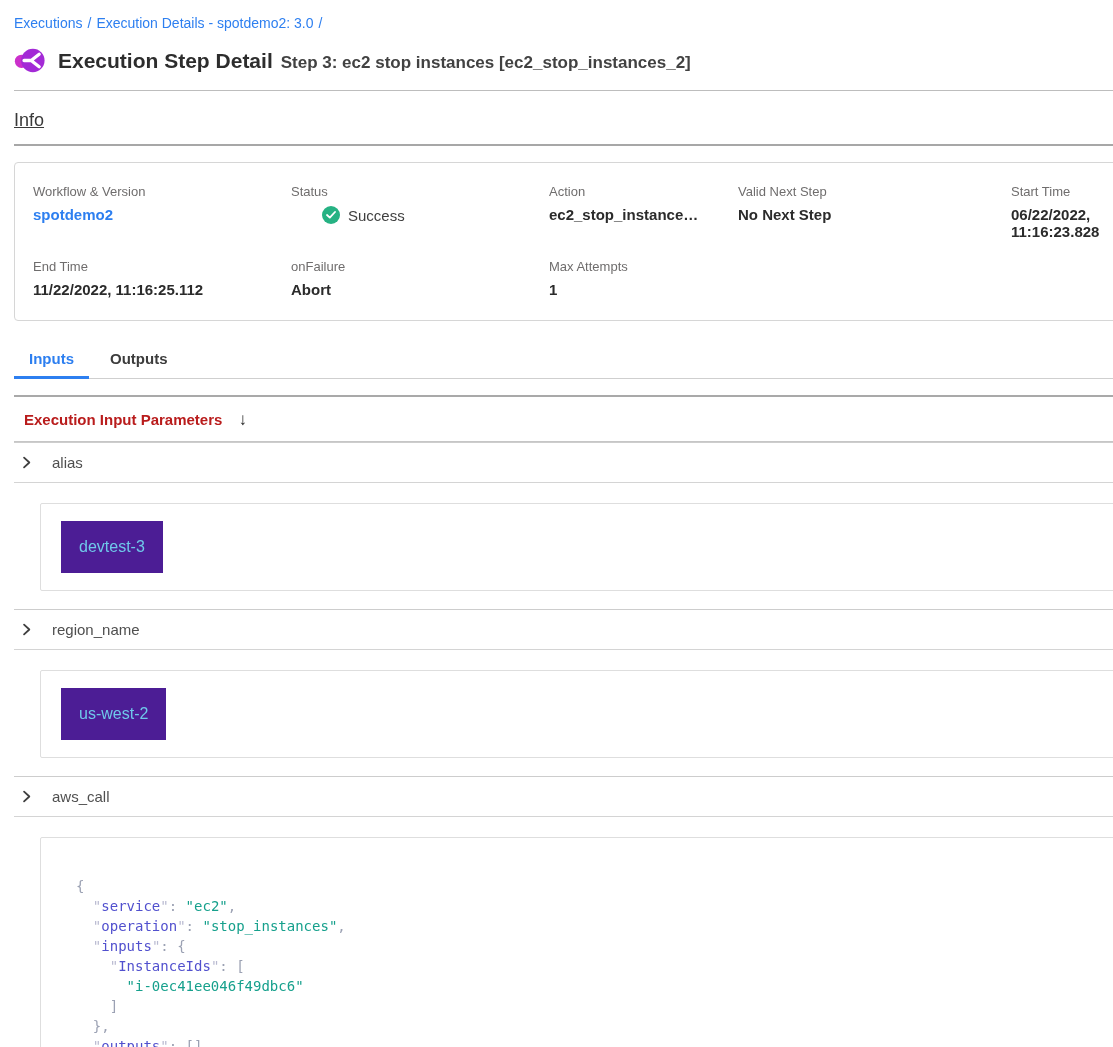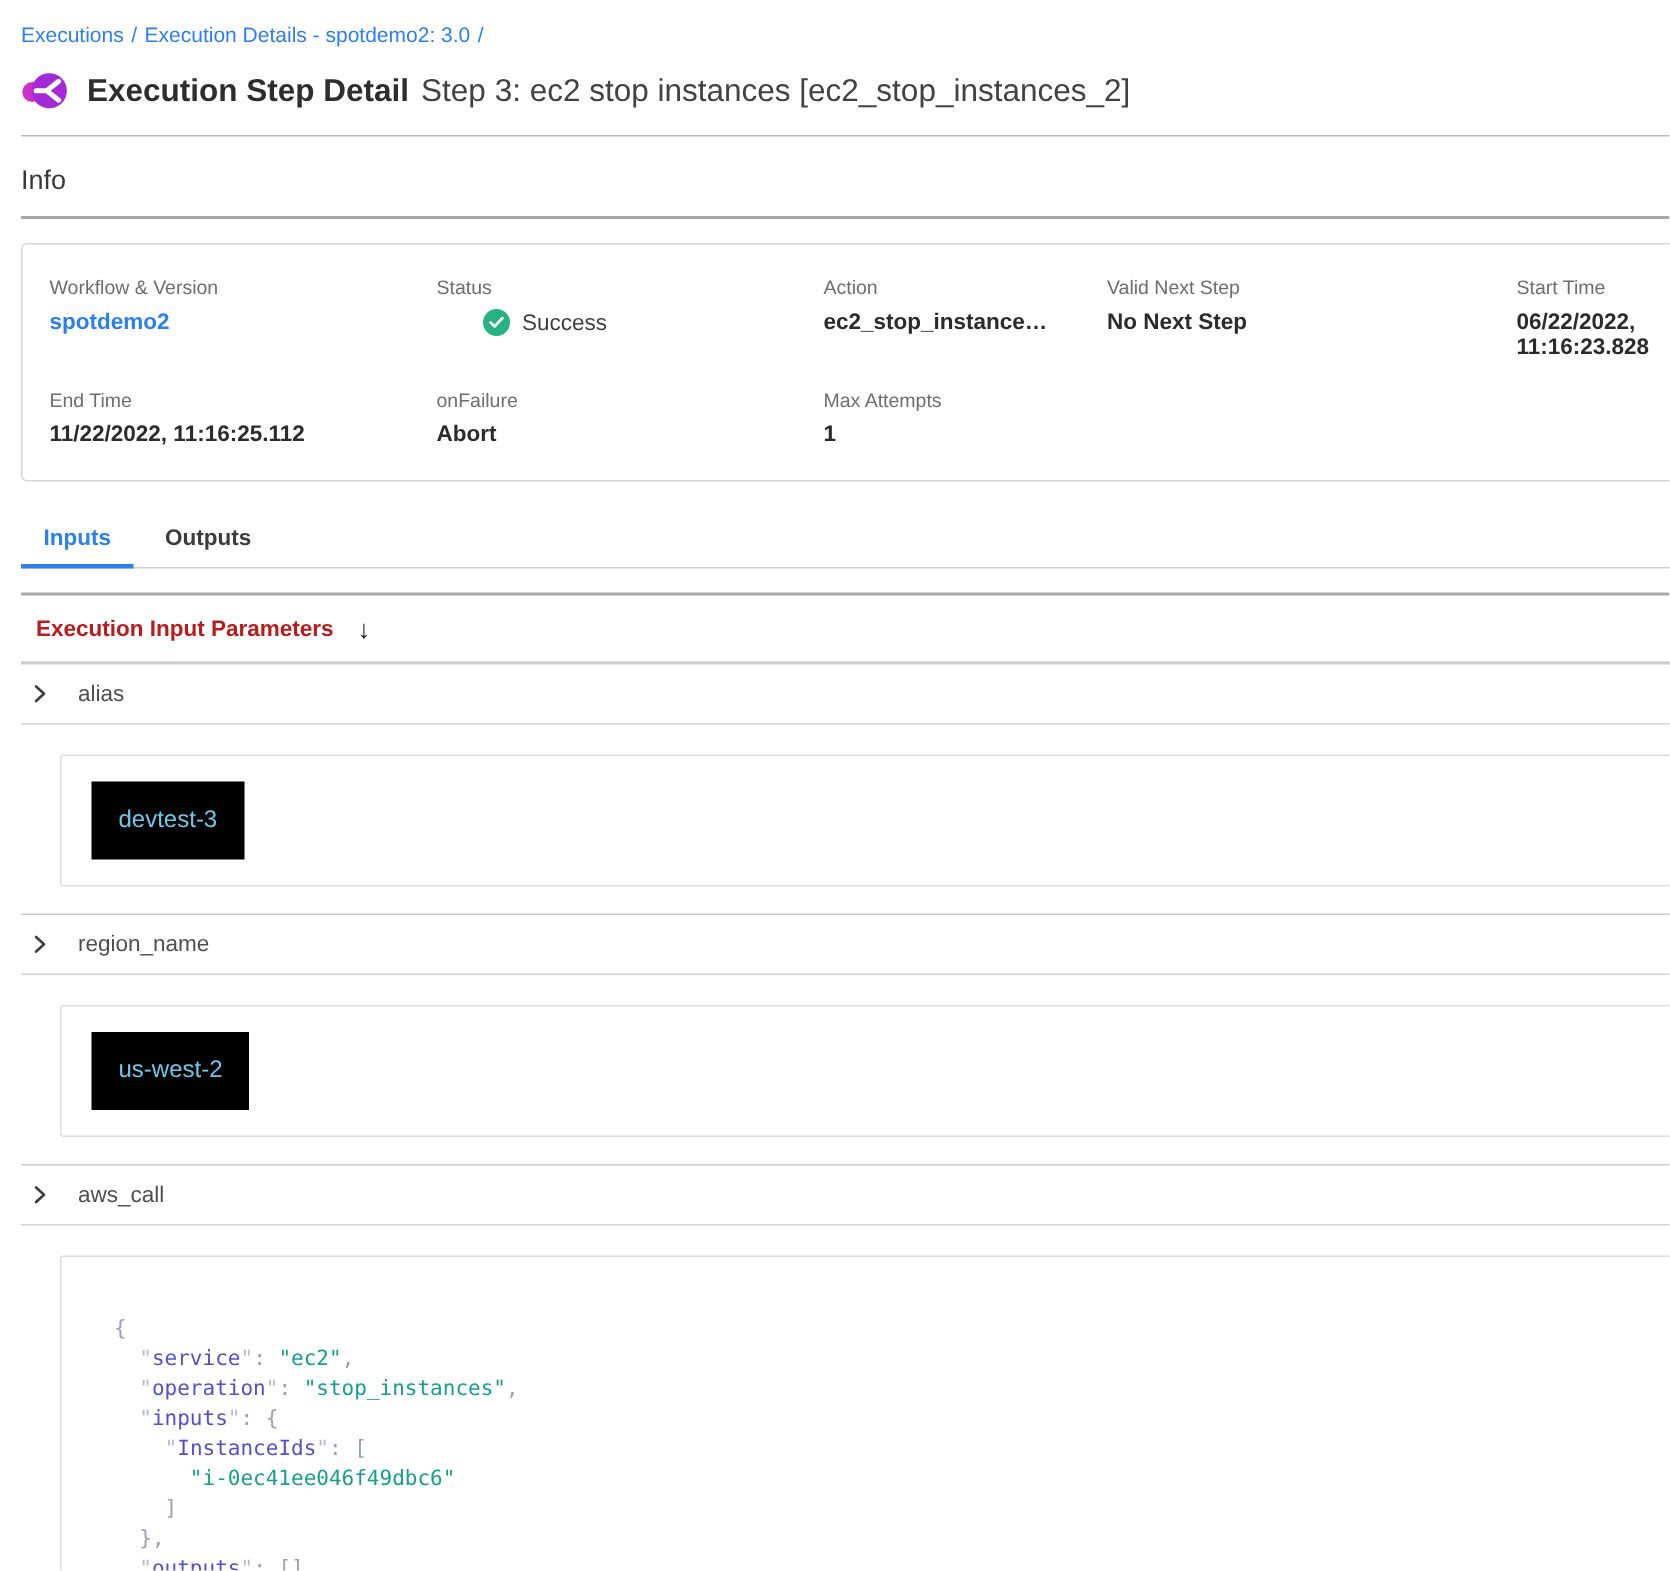--- a/index.html
+++ b/index.html
@@ -9,28 +9,28 @@
 
   
   .breadcrumb { padding-top:15px; font-size:14px; color:#2d7ff0; display:flex; gap:5px; align-items:center; }
   .breadcrumb a { color:#2d7ff0; text-decoration:none; cursor:pointer; }
   .crumb-sep { color:#2d7ff0; }
 
   
   .header-row { display:flex; align-items:center; gap:13px; margin-top:15px; }
   .logo { width:31px; height:29px; flex:0 0 auto; }
   .page-title { font-size:21px; font-weight:700; color:#2d2d2d; white-space:nowrap; }
-  .page-subtitle { font-size:21px; font-weight:400; color:#424242; margin-left:8px; }
+  .page-subtitle { font-size:17px; font-weight:700; color:#424242; margin-left:8px; }
 
   hr { border:none; }
   .hr-title { border-top:1px solid #bdbdbd; margin-top:15px; }
   .hr-info  { border-top:2px solid #a7a7a7; margin-top:13px; }
   .hr-thick { border-top:2px solid #a9a9a9; margin-top:16px; }
 
-  .info-heading { margin-top:19px; font-size:18px; font-weight:400; color:#393939; }
+  .info-heading { margin-top:19px; font-size:18px; font-weight:400; color:#393939;text-decoration:underline; }
 
   
   .info-card { margin-top:16px; margin-right:-20px; border:1px solid #d6d6d6; border-radius:4px;
                padding:21px 0 22px 18px;
                display:grid; grid-template-columns:258px 258px 189px 273px 1fr; row-gap:19px; }
   .field-label { font-size:13px; color:#6f6d6d; margin-bottom:7px; }
   .field-value { font-size:15px; font-weight:700; color:#2b2b2b; }
   .field-value.link { color:#2d7ff0; cursor:pointer; }
   .status-wrap { display:flex; align-items:center; gap:8px;margin-left:31px; }
   .status-text { font-size:15px; font-weight:400; color:#3f3f3f; }
@@ -50,21 +50,21 @@
 
   
   .section-header { display:flex; align-items:center; gap:19px; padding:11px 0 11px 6px;
                     border-top:1px solid #cdcdcd; border-bottom:1px solid #d4d4d4; margin-right:-20px; cursor:pointer; }
   .section-header:first-of-type { border-top:none; }
   .chevron { display:inline-flex; width:13px; height:13px; }
   .section-label { font-size:15px; color:#4f4f4f; }
 
   .content-box { margin:20px -20px 18px 26px; border:1px solid #dedede; border-radius:2px; padding:17px 0 17px 20px; }
   .chip { display:inline-flex; align-items:center; justify-content:center; min-width:100px; height:52px;
-          padding:0 18px; background:#000000; color:#6fc8ea; font-size:16px; }
+          padding:0 18px; background:#4c1d95; color:#6fc8ea; font-size:16px; }
 
   .code-box { min-height:420px; padding:38px 0 30px 35px; }
   .code { font-family:"DejaVu Sans Mono","Liberation Mono",monospace; font-size:14px; line-height:20px; white-space:pre; }
   .tok-k { color:#5150ce; }
   .tok-v { color:#16a08c; }
   .tok-p { color:#9ba1b3; }
   .tok-q { color:#b9bad1; }
 </style>
 </head>
 <body>

